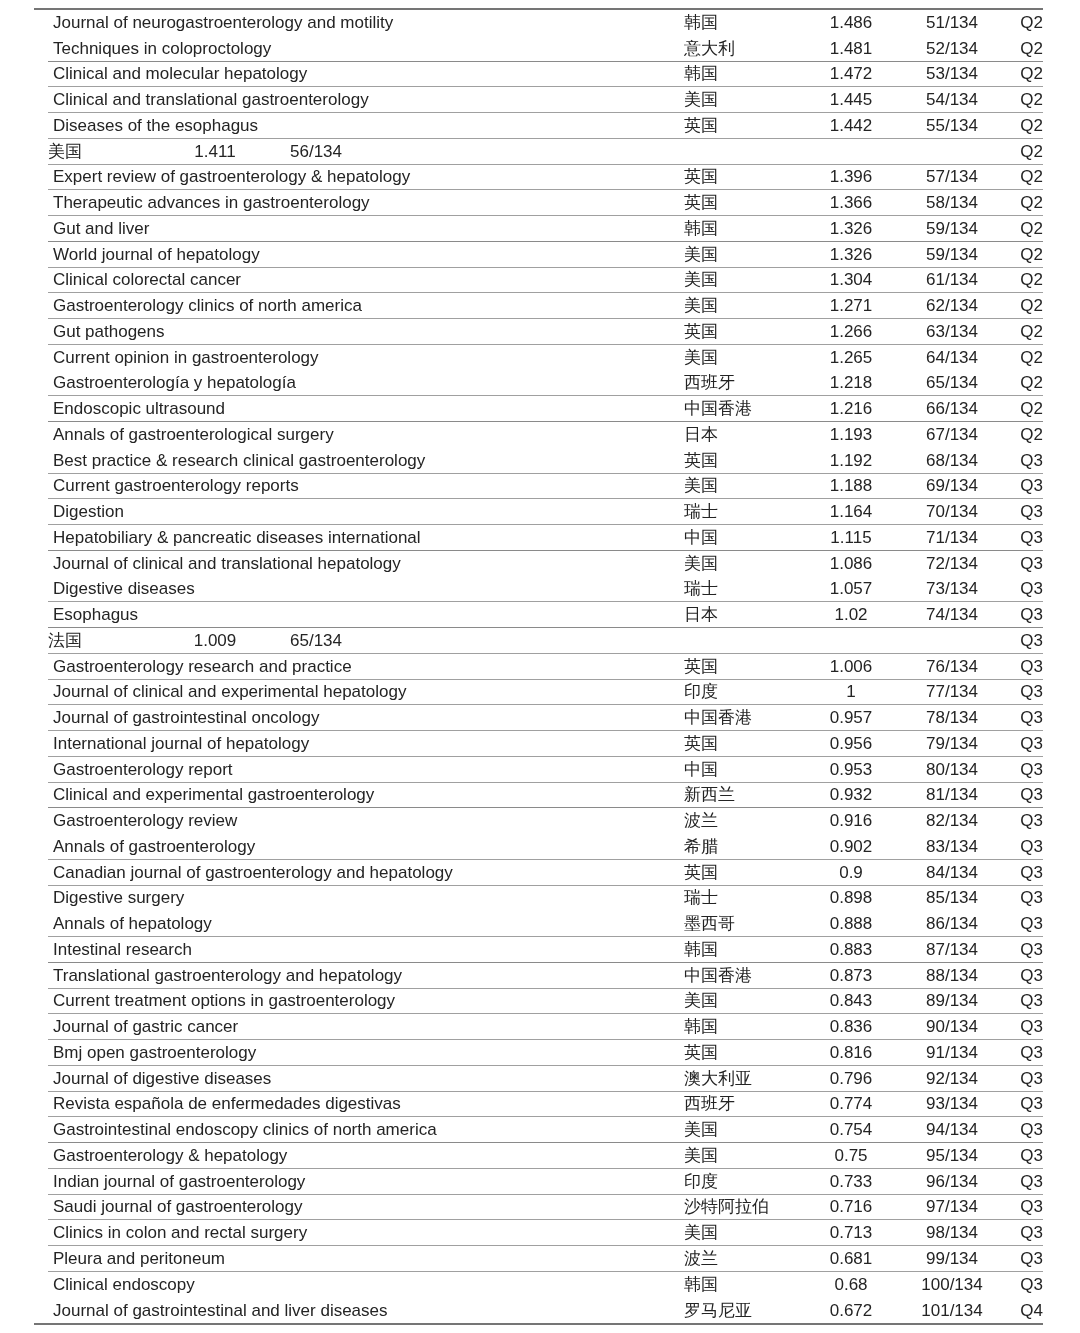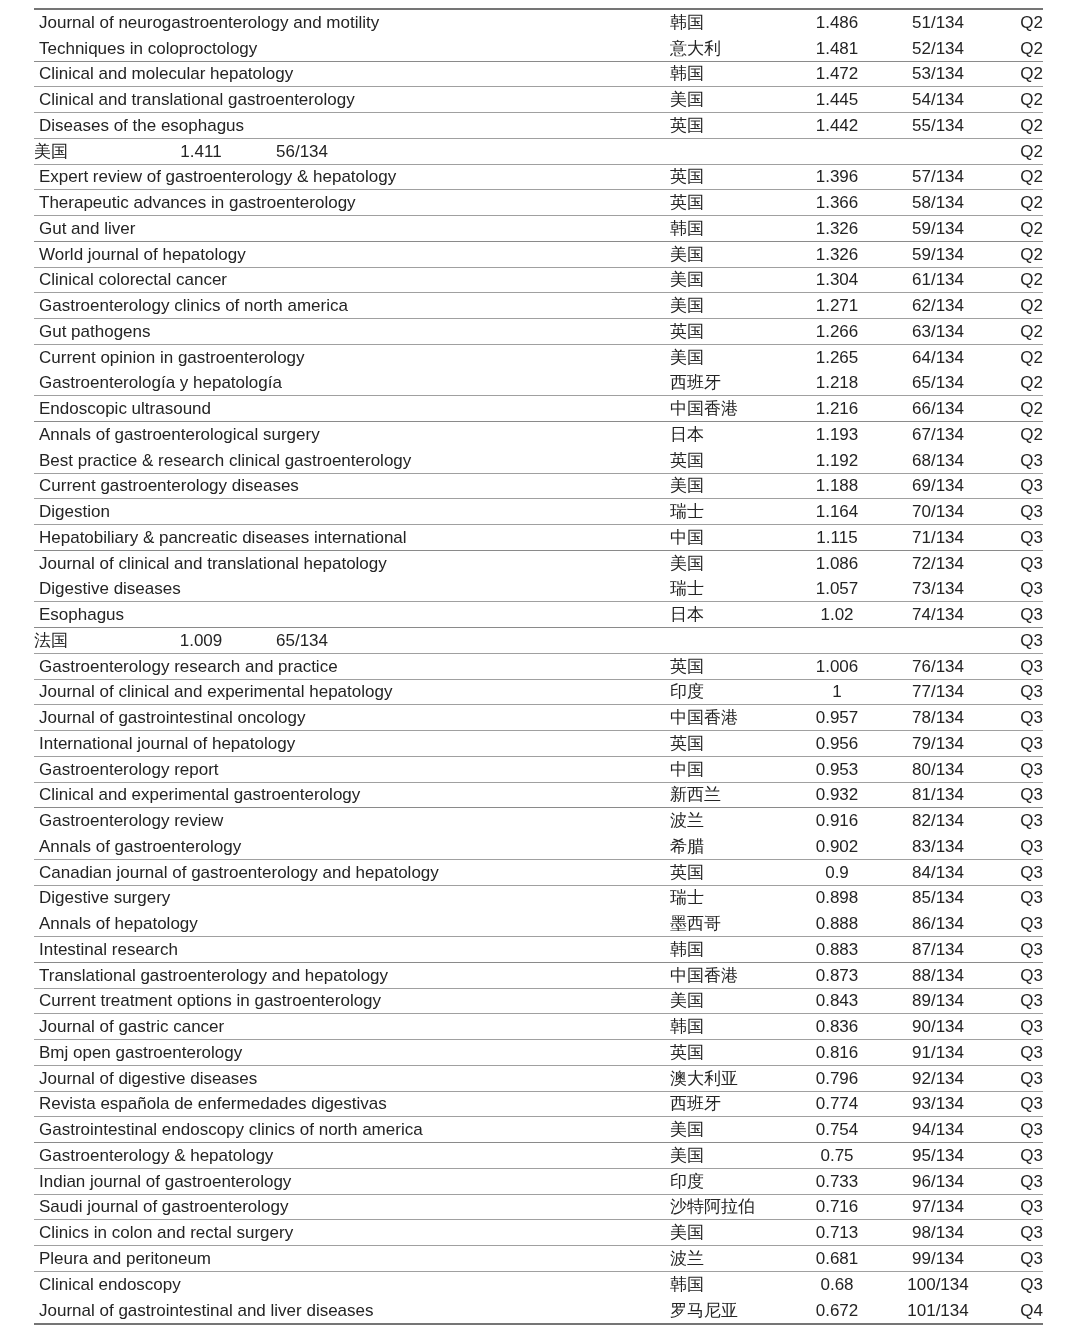--- a/index.html
+++ b/index.html
@@ -25,20 +25,21 @@
     border-bottom: 2px solid var(--frame-border);
     box-sizing: content-box;
     background: #ffffff;
   }
   .row {
     display: flex;
     align-items: center;
     height: 25.76px;
     box-sizing: border-box;
     border-bottom: 1px solid var(--row-border);
+    margin-left: 14px;
   }
   .row:last-child { border-bottom: none; }
   
   .row:nth-child(1),
   .row:nth-child(14),
   .row:nth-child(17),
   .row:nth-child(22),
   .row:nth-child(32),
   .row:nth-child(35),
   .row:nth-child(50) { border-bottom-color: transparent; }
@@ -207,21 +208,21 @@
 
   <div class="row">
     <div class="cell name">Best practice &amp; research clinical gastroenterology</div>
     <div class="cell country">英国</div>
     <div class="cell impact">1.192</div>
     <div class="cell rank">68/134</div>
     <div class="cell quartile">Q3</div>
   </div>
 
   <div class="row">
-    <div class="cell name">Current gastroenterology diseases</div>
+    <div class="cell name">Current gastroenterology reports</div>
     <div class="cell country">美国</div>
     <div class="cell impact">1.188</div>
     <div class="cell rank">69/134</div>
     <div class="cell quartile">Q3</div>
   </div>
 
   <div class="row">
     <div class="cell name">Digestion</div>
     <div class="cell country">瑞士</div>
     <div class="cell impact">1.164</div>

